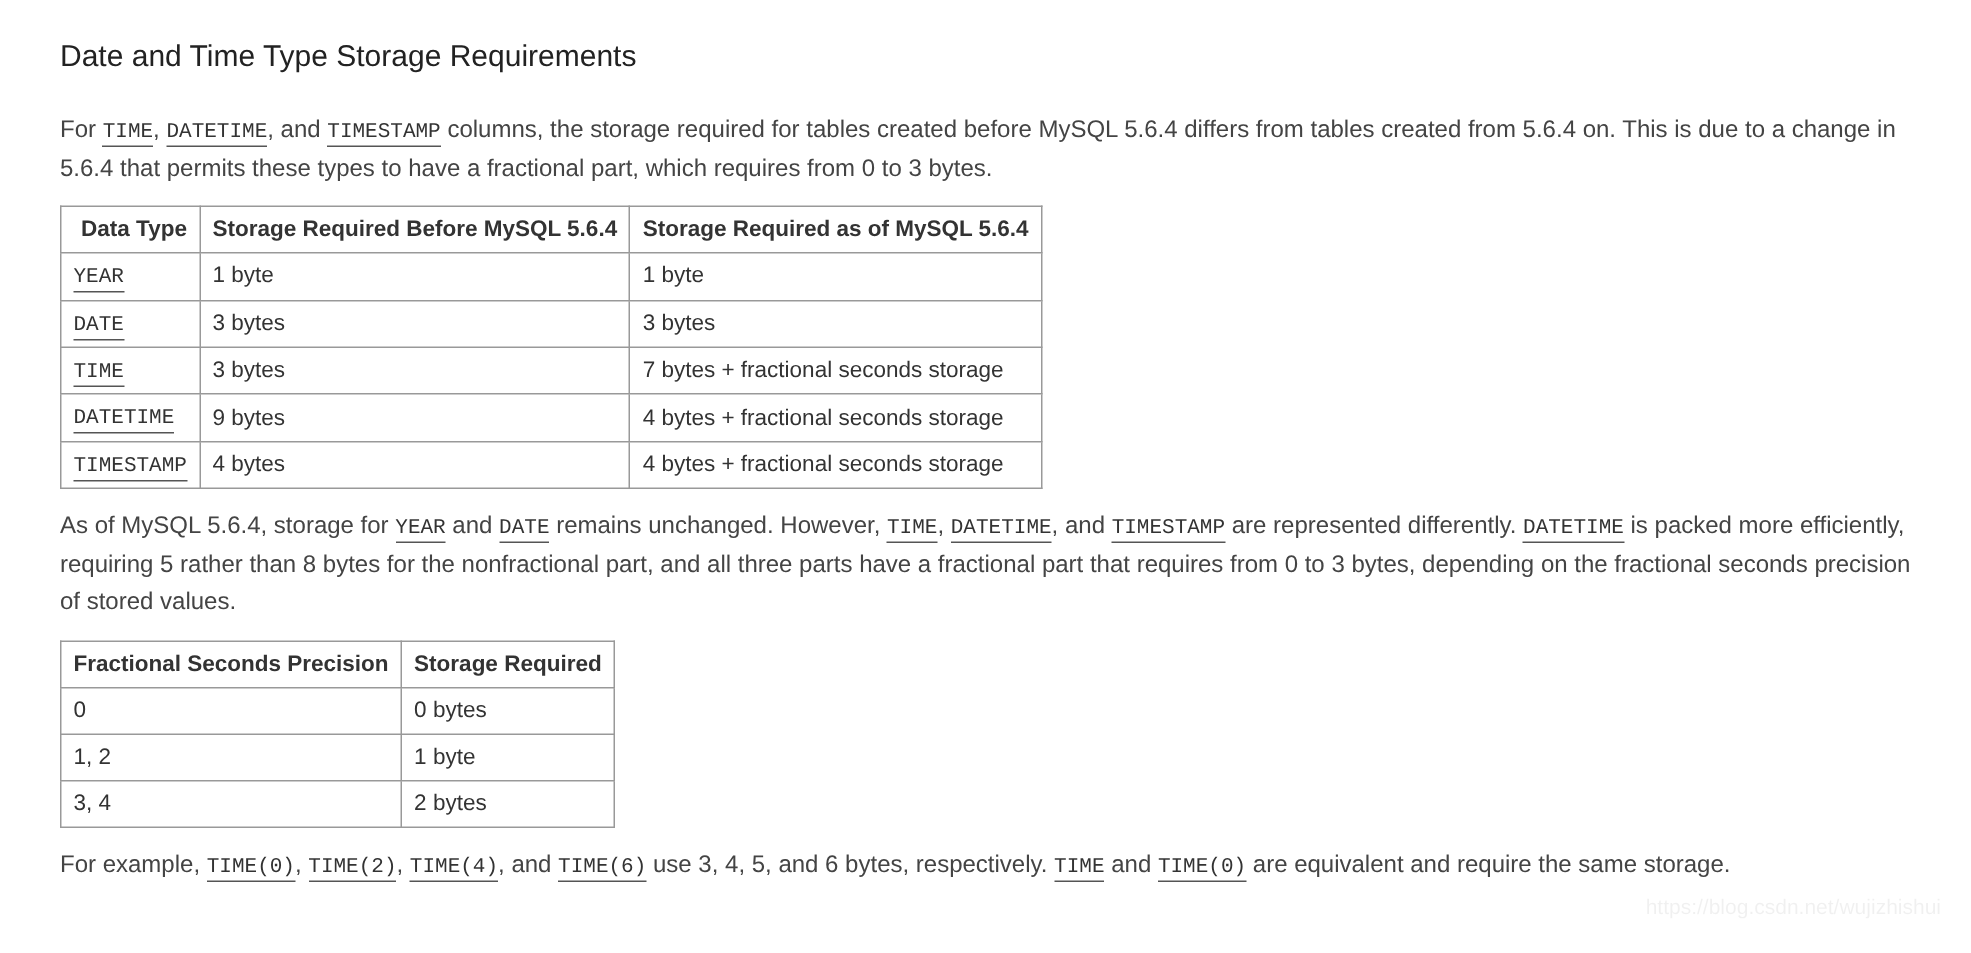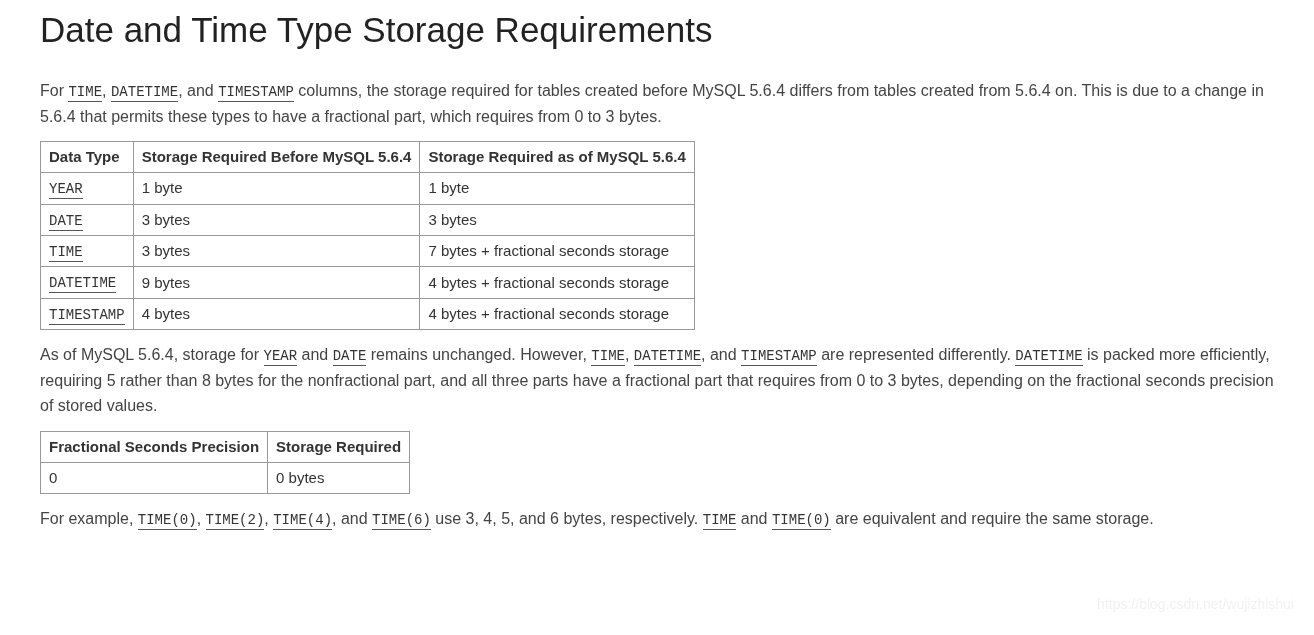--- a/index.html
+++ b/index.html
@@ -6,23 +6,23 @@
     font-family: -apple-system, BlinkMacSystemFont, "Segoe UI", Helvetica, Arial, sans-serif;
     color: #333;
     margin: 0;
     padding: 0 40px 30px 40px;
     font-size: 16px;
     line-height: 1.6;
     width: 1234px;
   }
   h2 {
     font-weight: 400;
-    font-size: 35px;
+    font-size: 20px;
     color: #222;
-    margin: 2px 0 20px 0;
+    margin: 22px 0 20px 0;
   }
   p {
     margin: 3px 0;
     color: #444;
   }
   code, .literal {
     font-family: "Courier New", Courier, monospace;
     font-size: 14px;
     border-bottom: 1px solid #555;
     padding-bottom: 1px;
@@ -34,21 +34,21 @@
   }
   th, td {
     border: 1px solid #999;
     padding: 3px 8px;
     text-align: left;
     font-size: 15px;
     color: #333;
   }
   th {
     font-weight: 700;
-    text-align: left;
+    text-align: right;
   }
   td .literal {
     font-size: 14px;
   }
   .watermark {
     position: fixed;
     right: 20px;
     bottom: 20px;
     color: rgba(0,0,0,0.06);
     font-size: 14px;
@@ -110,20 +110,28 @@
     <tr>
       <th>Fractional Seconds Precision</th>
       <th>Storage Required</th>
     </tr>
   </thead>
   <tbody>
     <tr>
         <td>0</td>
         <td>0 bytes</td>
       </tr>
+    <tr>
+        <td>1, 2</td>
+        <td>1 byte</td>
+      </tr>
+    <tr>
+        <td>3, 4</td>
+        <td>2 bytes</td>
+      </tr>
   </tbody>
 </table>
 
 <p>
   <span>For example, </span><span class="literal">TIME(0)</span><span>, </span><span class="literal">TIME(2)</span><span>, </span><span class="literal">TIME(4)</span><span>, and </span><span class="literal">TIME(6)</span><span> use 3, 4, 5, and 6 bytes, respectively. </span><span class="literal">TIME</span><span> and </span><span class="literal">TIME(0)</span><span> are equivalent and require the same storage.</span>
 </p>
 
 <div class="watermark">https://blog.csdn.net/wujizhishui</div>
 
 </body></html>

